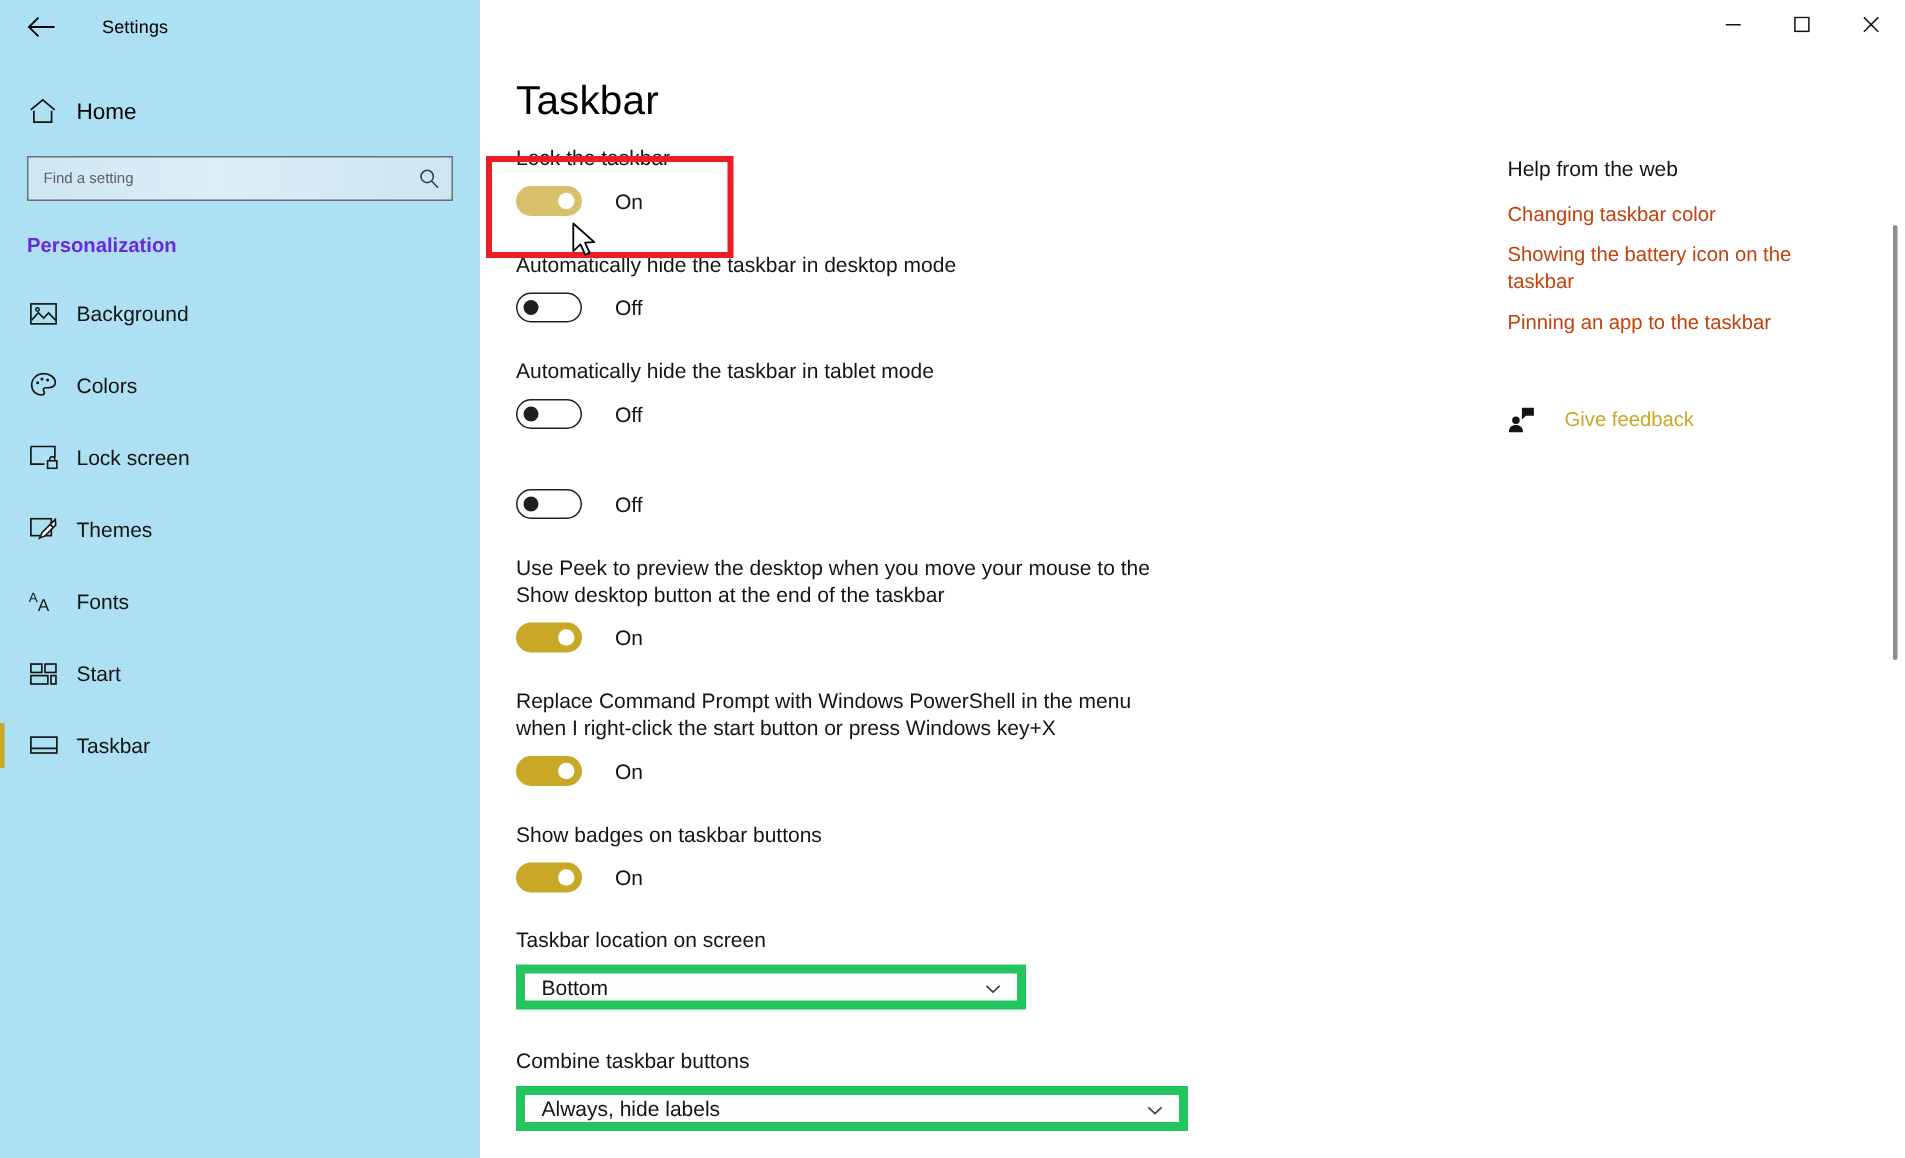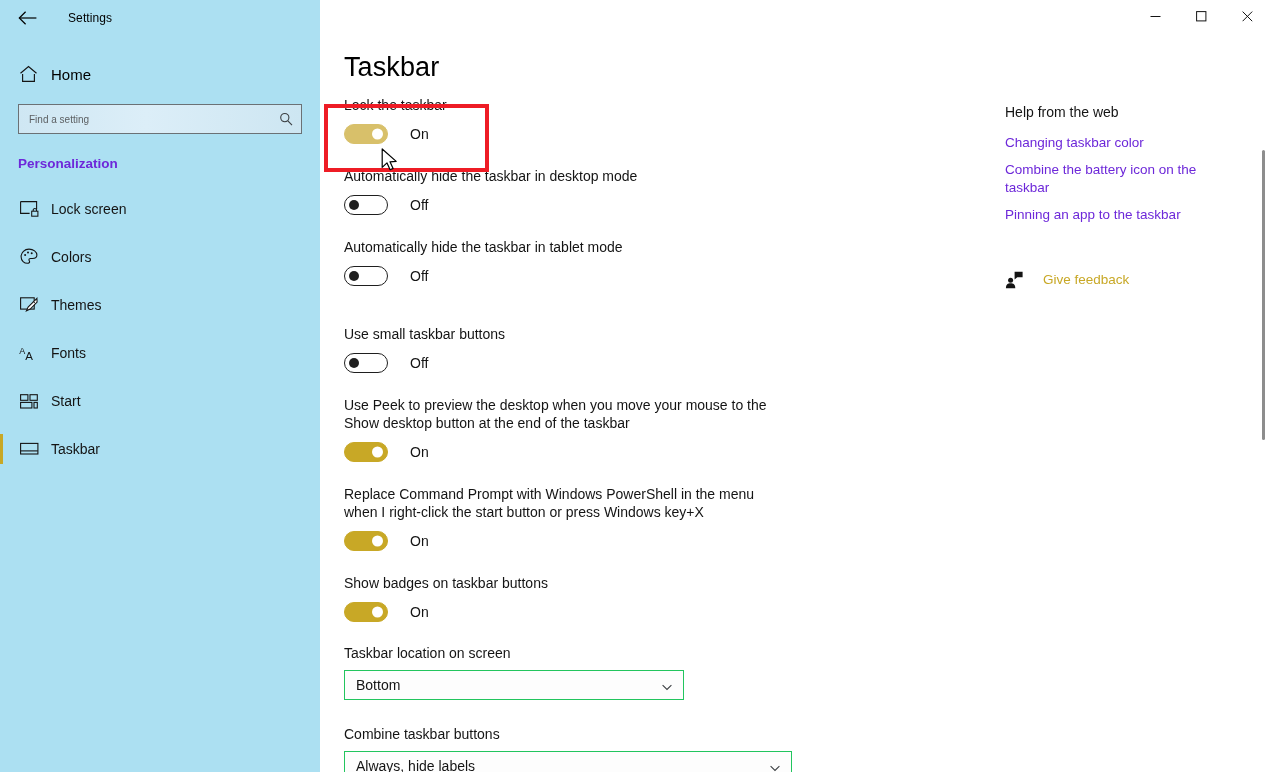--- a/index.html
+++ b/index.html
@@ -247,21 +247,21 @@
   .toggle-state {
     font-size: 14px;
     color: #141414;
     margin-left: 22px;
   }
 
   .select-box {
     margin-top: 2px;
     height: 30px;
     box-sizing: border-box;
-    border: 1px solid #22c55e;
+    border: 6px solid #22c55e;
     background: #fdfdfd;
     display: flex;
     align-items: center;
     justify-content: space-between;
     padding: 0 10px 0 11px;
     cursor: default;
   }
   .select-value {
     font-size: 14px;
     color: #141414;
@@ -276,21 +276,21 @@
     width: 230px;
   }
   .help-title {
     font-size: 14px;
     color: #141414;
     margin-bottom: 14px;
   }
   .help-link {
     display: block;
     font-size: 13.5px;
-    color: #6d28d9;
+    color: #c2410c;
     line-height: 18px;
     margin-bottom: 9px;
     text-decoration: none;
     cursor: default;
   }
 
   .help-actions { margin-top: 46px; }
   .help-action {
     display: flex;
     align-items: center;
@@ -386,49 +386,60 @@
           <circle cx="5.8" cy="5.6" r="4.1" fill="none" stroke="#3b3f42" stroke-width="1.1"></circle>
           <line x1="8.9" y1="8.8" x2="13" y2="13.2" stroke="#3b3f42" stroke-width="1.1"></line>
         </svg>
       </span>
     </div>
 
     <div class="section-head">Personalization</div>
 
     <div class="nav-list">
 
-
       <div class="nav-item">
 
         <span class="nav-icon">
-          <svg width="19" height="16" viewBox="0 0 19 16" aria-hidden="true">
-            <path d="M0.6 0.6 H16.6 V8.2 M0.6 0.6 V12.4 H9.6" fill="none" stroke="#141414" stroke-width="1.1"></path>
-            <rect x="11.7" y="10.2" width="6.2" height="5" fill="none" stroke="#141414" stroke-width="1.05"></rect>
-            <path d="M13.2 10.1 V8.7 A1.7 1.7 0 0 1 16.5 8.7 V10.1" fill="none" stroke="#141414" stroke-width="1.05"></path>
+          <svg width="18" height="15" viewBox="0 0 18 15" aria-hidden="true">
+            <rect x="0.6" y="0.6" width="16.8" height="13.3" fill="none" stroke="#141414" stroke-width="1.1"></rect>
+            <path d="M1.1 11.4 L5.6 6.4 L9.1 10 L12.4 6.6 L17 11.4" fill="none" stroke="#141414" stroke-width="1.1"></path>
+            <circle cx="5" cy="4.3" r="1.15" fill="none" stroke="#141414" stroke-width="1"></circle>
           </svg>
         </span>
-        <span class="nav-label">Lock screen</span>
+        <span class="nav-label">Background</span>
       </div>
 
       <div class="nav-item">
 
         <span class="nav-icon">
           <svg width="18" height="18" viewBox="0 0 18 18" aria-hidden="true">
             <path d="M9 1.1 C4.6 1.1 1.1 4.5 1.1 8.7 C1.1 12.9 4.3 15.3 7.4 15.3 C9 15.3 9.6 14.5 9.6 13.7 C9.6 12.9 8.9 12.6 8.9 11.8 C8.9 11 9.6 10.5 10.5 10.5 L12.4 10.5 C15 10.5 16.9 9 16.9 7.1 C16.9 3.7 13.4 1.1 9 1.1 Z" fill="none" stroke="#141414" stroke-width="1.1"></path>
             <circle cx="5.1" cy="7.1" r="1" fill="#141414"></circle>
             <circle cx="8" cy="4.6" r="1" fill="#141414"></circle>
             <circle cx="11.7" cy="5.3" r="1" fill="#141414"></circle>
           </svg>
         </span>
         <span class="nav-label">Colors</span>
       </div>
 
       <div class="nav-item">
 
         <span class="nav-icon">
+          <svg width="19" height="16" viewBox="0 0 19 16" aria-hidden="true">
+            <path d="M0.6 0.6 H16.6 V8.2 M0.6 0.6 V12.4 H9.6" fill="none" stroke="#141414" stroke-width="1.1"></path>
+            <rect x="11.7" y="10.2" width="6.2" height="5" fill="none" stroke="#141414" stroke-width="1.05"></rect>
+            <path d="M13.2 10.1 V8.7 A1.7 1.7 0 0 1 16.5 8.7 V10.1" fill="none" stroke="#141414" stroke-width="1.05"></path>
+          </svg>
+        </span>
+        <span class="nav-label">Lock screen</span>
+      </div>
+
+      <div class="nav-item">
+
+        <span class="nav-icon">
           <svg width="18" height="17" viewBox="0 0 18 17" aria-hidden="true">
             <rect x="0.6" y="0.8" width="13.6" height="11.3" fill="none" stroke="#141414" stroke-width="1.1"></rect>
             <path d="M16.9 1.3 L8.1 10 L6.4 13.8 L10.2 12.1 L17.1 5.1 Z" fill="#ffffff" stroke="#141414" stroke-width="1.1"></path>
             <line x1="13.4" y1="4.6" x2="15.4" y2="6.6" stroke="#141414" stroke-width="1"></line>
           </svg>
         </span>
         <span class="nav-label">Themes</span>
       </div>
 
       <div class="nav-item">
@@ -518,21 +529,20 @@
         <div class="setting-label">Automatically hide the taskbar in tablet mode</div>
         <div class="toggle-row">
           <div class="toggle off">
             <span class="knob"></span>
           </div>
           <span class="toggle-state">Off</span>
         </div>
       </div>
 
       <div class="setting-block" style="margin-bottom:22px;">
-        <div class="setting-label">Use small taskbar buttons</div>
         <div class="toggle-row">
           <div class="toggle off">
             <span class="knob"></span>
           </div>
           <span class="toggle-state">Off</span>
         </div>
       </div>
 
       <div class="setting-block" style="margin-bottom:22px;">
         <div class="setting-label" style="max-width:430px;">Use Peek to preview the desktop when you move your mouse to the Show desktop button at the end of the taskbar</div>
@@ -587,21 +597,21 @@
           </span>
         </div>
       </div>
 
     </div>
 
     <div class="help-panel">
       <div class="help-title">Help from the web</div>
 
       <a class="help-link">Changing taskbar color</a>
-      <a class="help-link" style="width:205px;">Combine the battery icon on the taskbar</a>
+      <a class="help-link" style="width:205px;">Showing the battery icon on the taskbar</a>
       <a class="help-link">Pinning an app to the taskbar</a>
 
       <div class="help-actions">
 
         <div class="help-action">
           <span class="help-action-icon">
             <svg width="19" height="18" viewBox="0 0 19 18" aria-hidden="true">
               <circle cx="5.6" cy="9.2" r="2.5" fill="#141414"></circle>
               <path d="M0.9 17.2 C0.9 13.6 2.9 12.3 5.6 12.3 C8.3 12.3 10.3 13.6 10.3 17.2 Z" fill="#141414"></path>
               <path d="M9.6 0.8 L17.6 0.8 L17.6 6.2 L12.3 6.2 L9.6 8.6 Z" fill="#141414"></path>

